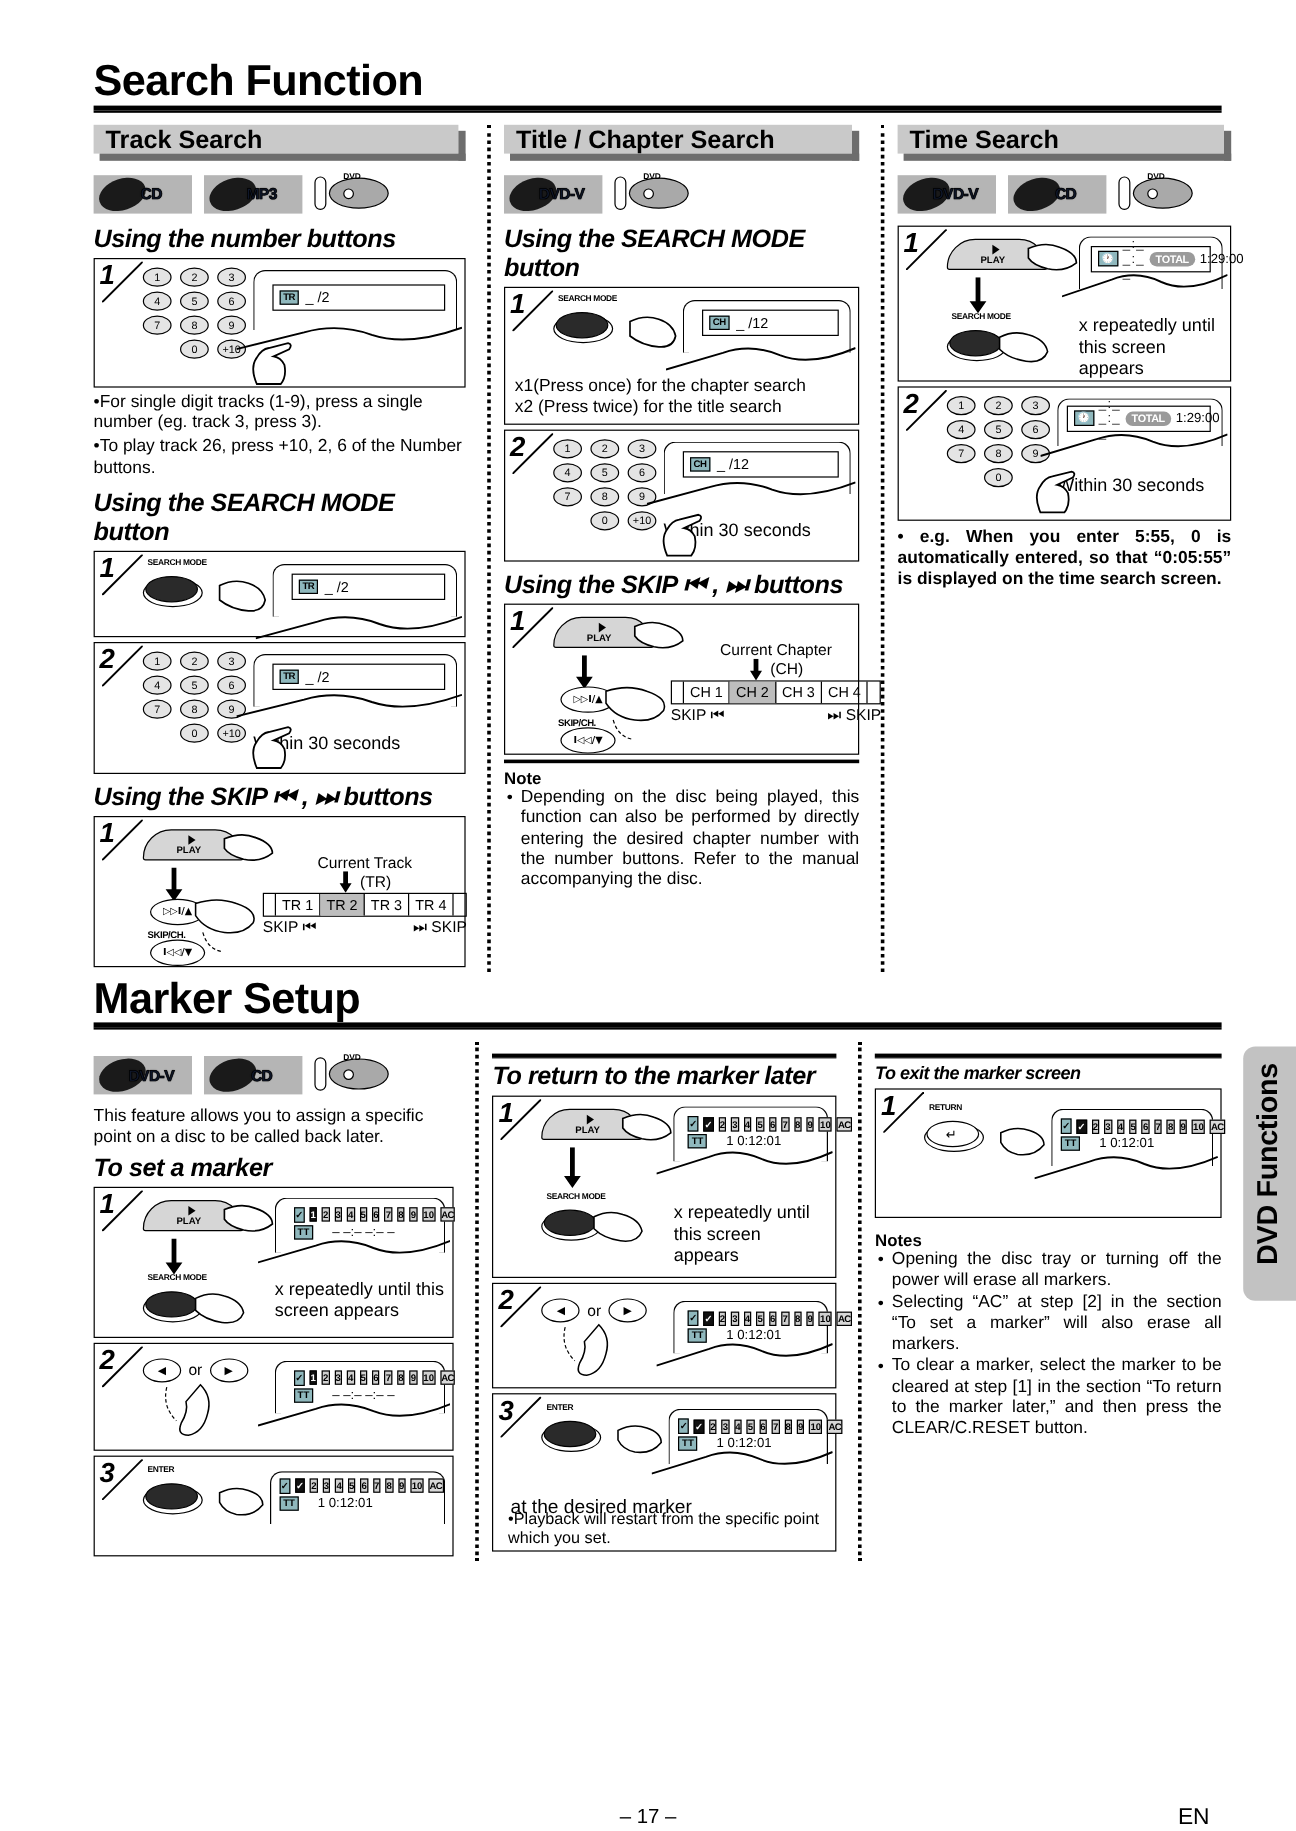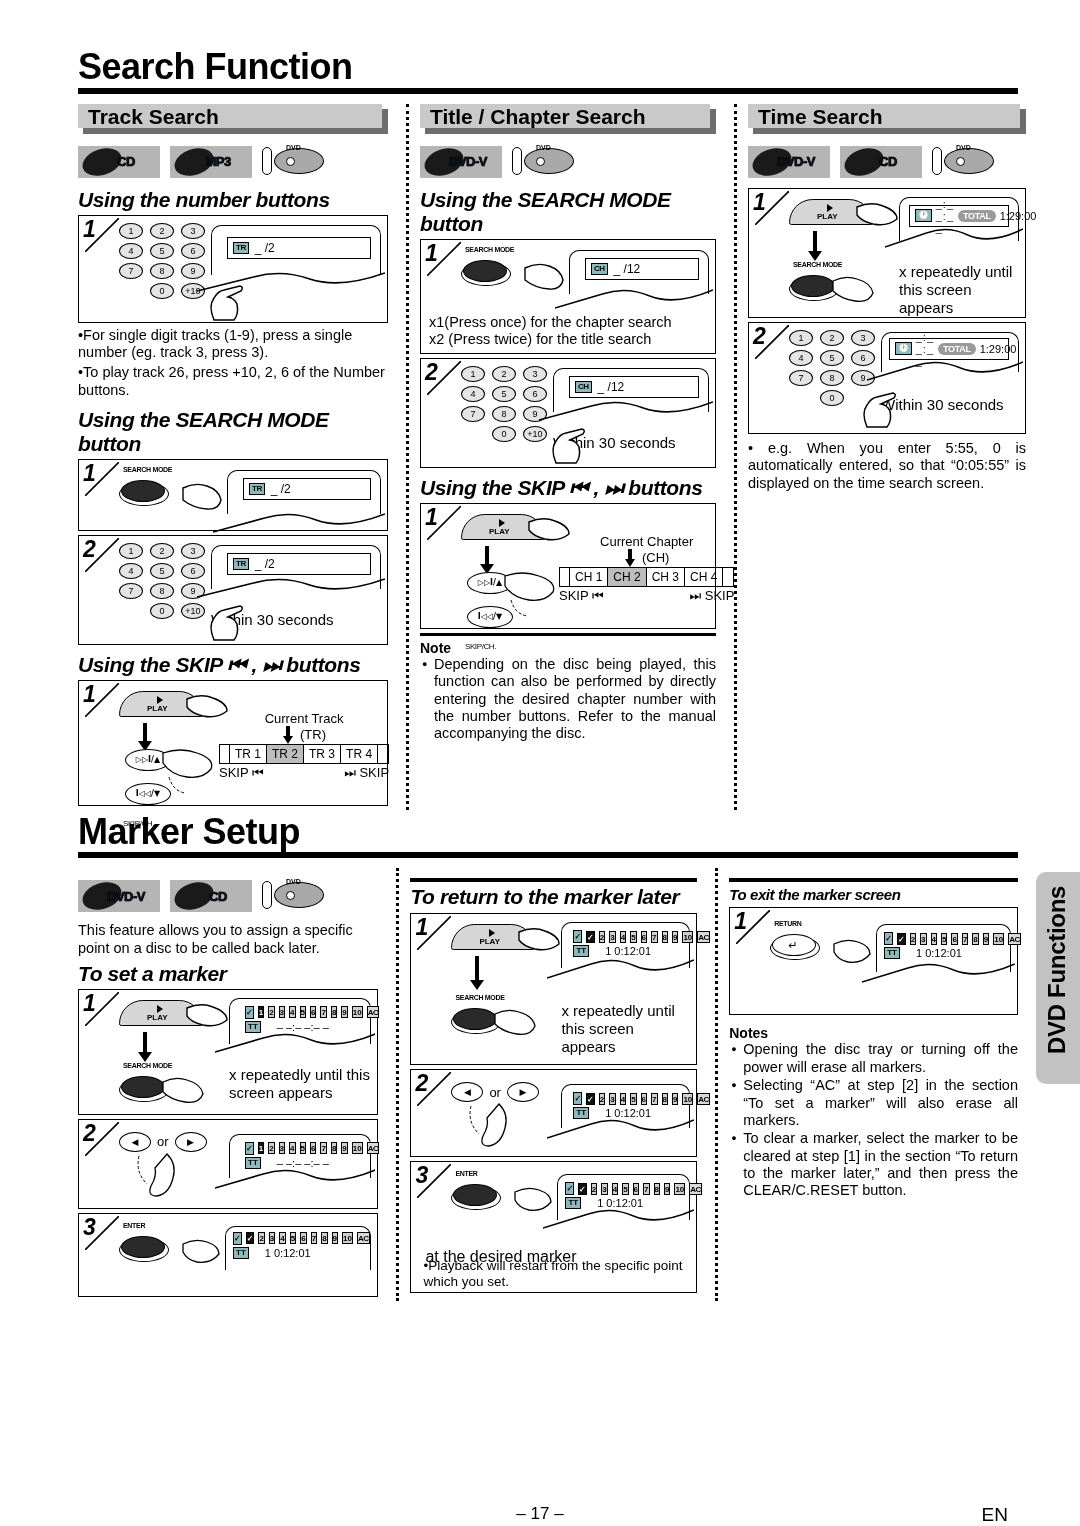--- a/index.html
+++ b/index.html
@@ -79,21 +79,21 @@
   .playbtn .tri { position:absolute; left:38px; top:9px; width:0; height:0; border-left:6px solid #000;
                   border-top:4px solid transparent; border-bottom:4px solid transparent; }
   .playbtn .lab { position:absolute; left:28px; top:17px; font-size:8px; font-weight:bold; }
 
   
   .jog { position:relative; width:70px; height:78px; }
   .jogb { position:absolute; left:2px; width:46px; height:22px; border:1.8px solid #000; border-radius:50%;
           background:#fff; display:flex; align-items:center; justify-content:center; font-size:8px; font-weight:bold;
           font-family:"DejaVu Sans", sans-serif; }
   .jogb.inner { border-width:1.2px; }
-  .jogtxt { position:absolute; left:0px; top:28px; font-size:8px; font-weight:normal; letter-spacing:-0.4px;margin-top:44px; }
+  .jogtxt { position:absolute; left:0px; top:28px; font-size:8px; font-weight:bold; letter-spacing:-0.4px; }
 
   
   .strip { display:flex; border:1.4px solid #000; width:max-content; }
   .strip .cell { border-right:1.4px solid #000; padding:2px 5px; font-size:12px; min-width:34px; text-align:center; }
   .strip .cell:last-child { border-right:none; }
   .strip .cell.pad { min-width:10px; padding:2px 3px; }
   .strip .cell.cur { background:#bdbdbd; }
   .striplbl { font-size:13px; text-align:center; }
   .skiprow { display:flex; justify-content:space-between; font-size:13px; font-weight:normal; margin-top:1px;
              font-family:"Liberation Sans", sans-serif; }
@@ -630,21 +630,21 @@
                 </svg>
             </div>
             <div style="font-size:15px; margin-top:14px;">Within 30 seconds</div>
           </div>
         </div>
         <svg style="position:absolute; left:108px; top:62px;" width="40" height="44" viewBox="0 0 40 44">
             <path d="M10 42 Q4 28 10 20 Q14 13 20 12 L36 8 Q40 9 37 13 L24 19 Q30 20 33 26 Q35 36 30 42 Z" fill="#fff" stroke="#000" stroke-width="1.5"></path>
           </svg>
       </div>
 
-      <div class="bullet" style="margin-top:6px; text-align:justify;">•&nbsp;<span>e.g. When you enter 5:55, 0 is automatically entered, so that “0:05:55” is displayed on the time search screen.</span></div>
+      <div class="bullet" style="margin-top:6px; text-align:justify;font-weight:bold;">•&nbsp;<span>e.g. When you enter 5:55, 0 is automatically entered, so that “0:05:55” is displayed on the time search screen.</span></div>
     </div>
   </div>
 
   <div style="margin-top:3px;">
     <div class="sect-title">Marker Setup</div>
     <div class="sect-rule"></div>
   </div>
 
   <div class="cols" style="margin-top:10px;">
 

